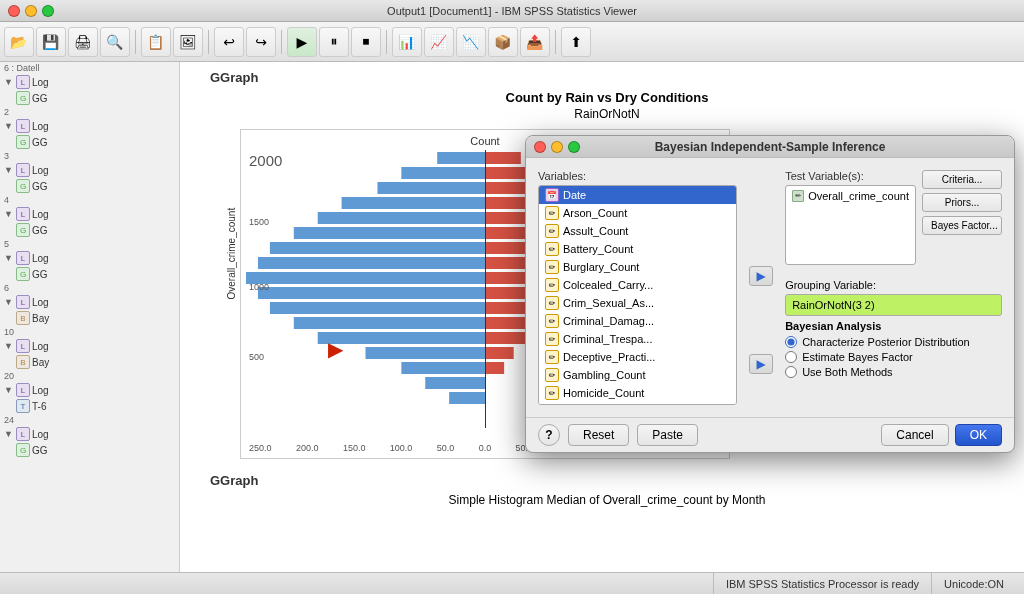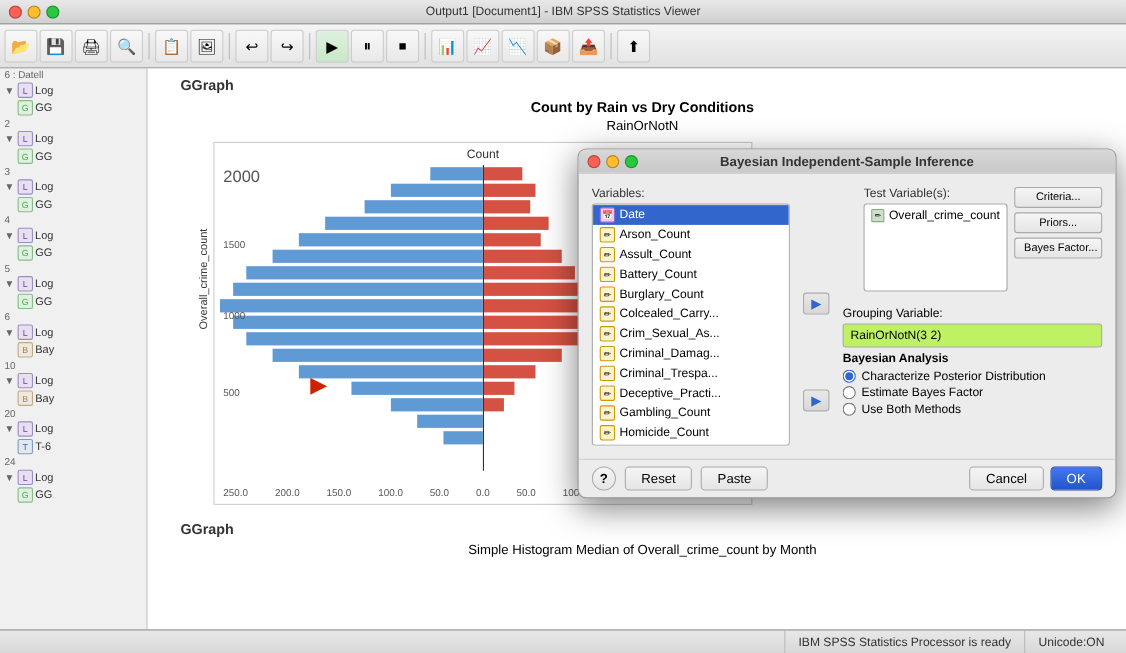--- a/index.html
+++ b/index.html
@@ -70,21 +70,21 @@
     }
 
     
     .main-area {
       display: flex;
       height: calc(594px - 22px - 40px - 22px);
     }
 
     
     .sidebar {
-      width: 134px;
+      width: 180px;
       background: #f0f0f0;
       border-right: 1px solid #ccc;
       overflow-y: auto;
       font-size: 11px;
     }
     .sidebar-item {
       display: flex;
       align-items: center;
       padding: 1px 4px;
       gap: 2px;
@@ -673,21 +673,21 @@
         <div class="arrow-btn">
           <div style="margin-top:60px;"></div>
           <div class="arr-btn">▶</div>
           <div style="margin-top:60px;"></div>
           <div class="arr-btn">▶</div>
         </div>
 
         <div class="dialog-col-right">
 
           <div style="display:flex; gap:6px; margin-bottom:8px;">
-            <div style="flex:1;margin-left:19px;">
+            <div style="flex:1;">
               <div class="col-label">Test Variable(s):</div>
               <div class="var-box">
                 <div class="var-item">
                   <span class="var-item-icon">✏</span>
                   <span>Overall_crime_count</span>
                 </div>
               </div>
             </div>
             <div class="side-btns">
               <div class="side-btn">Criteria...</div>

